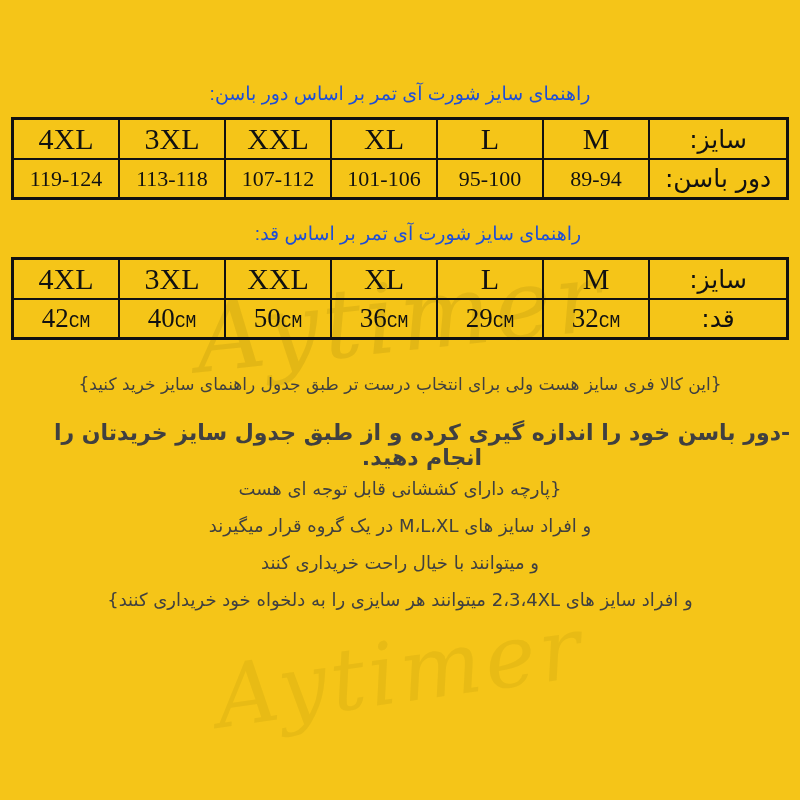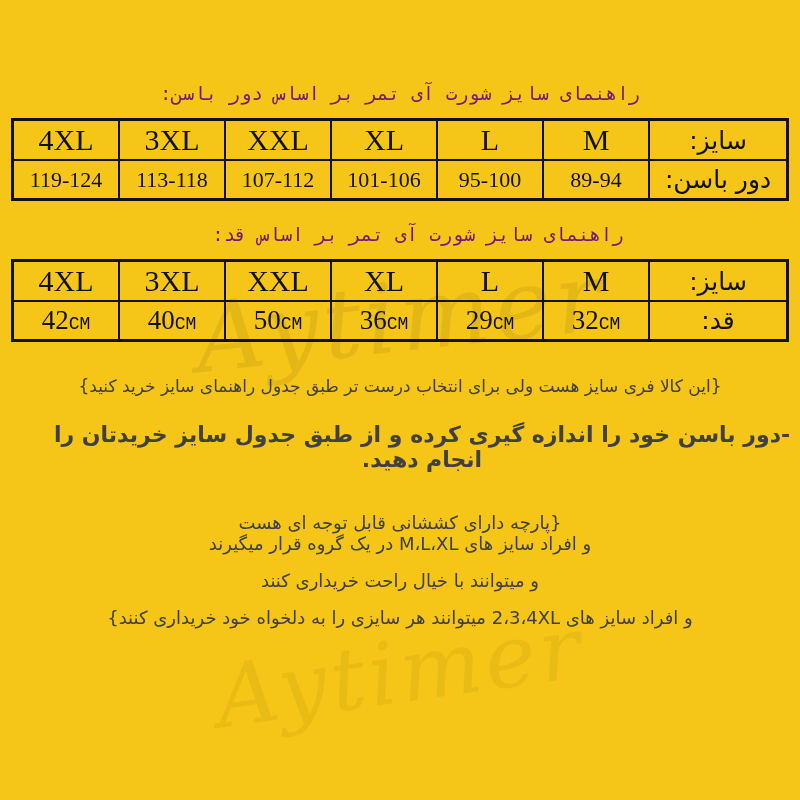--- a/index.html
+++ b/index.html
@@ -48,22 +48,22 @@
   }
 
   .content {
     position: relative;
     z-index: 2;
   }
 
   .caption {
     text-align: center;
     font-size: 19px;
-    font-family: Liberation Mono, monospace;
-    color: #701a75;
+    font-family: Liberation Sans, sans-serif;
+    color: #1d4ed8;
     direction: rtl;
   }
 
   .cap1 { margin-top: 82px; }
   .cap2 { margin-top: 22px; padding-left: 36px; }
 
   table.size-table {
     margin: 12px auto 0 auto;
     border-collapse: collapse;
     border: 3px solid #111;
@@ -115,22 +115,22 @@
   .note-a {
     margin-top: 34px;
     font-size: 17px;
   }
   .note-b {
     margin-top: 26px;
     font-size: 22px;
     font-weight: bold;
     padding-left: 44px;
   }
-  .note-c { margin-top: 40px; font-size: 18px; text-align: center; }
-  .note-d { font-size: 18px; }
+  .note-c { margin-top: 8px; font-size: 18px; text-align: center; }
+  .note-d { margin-top: 16px; font-size: 18px; }
   .note-e { margin-top: 16px; font-size: 18px; }
   .note-f { margin-top: 16px; font-size: 18px; }
 </style>
 </head>
 <body style="background: rgb(245, 197, 24);">
 
 <div class="page">
 
   <div class="watermark">Aytimer</div>
   <div class="watermark second">Aytimer</div>

